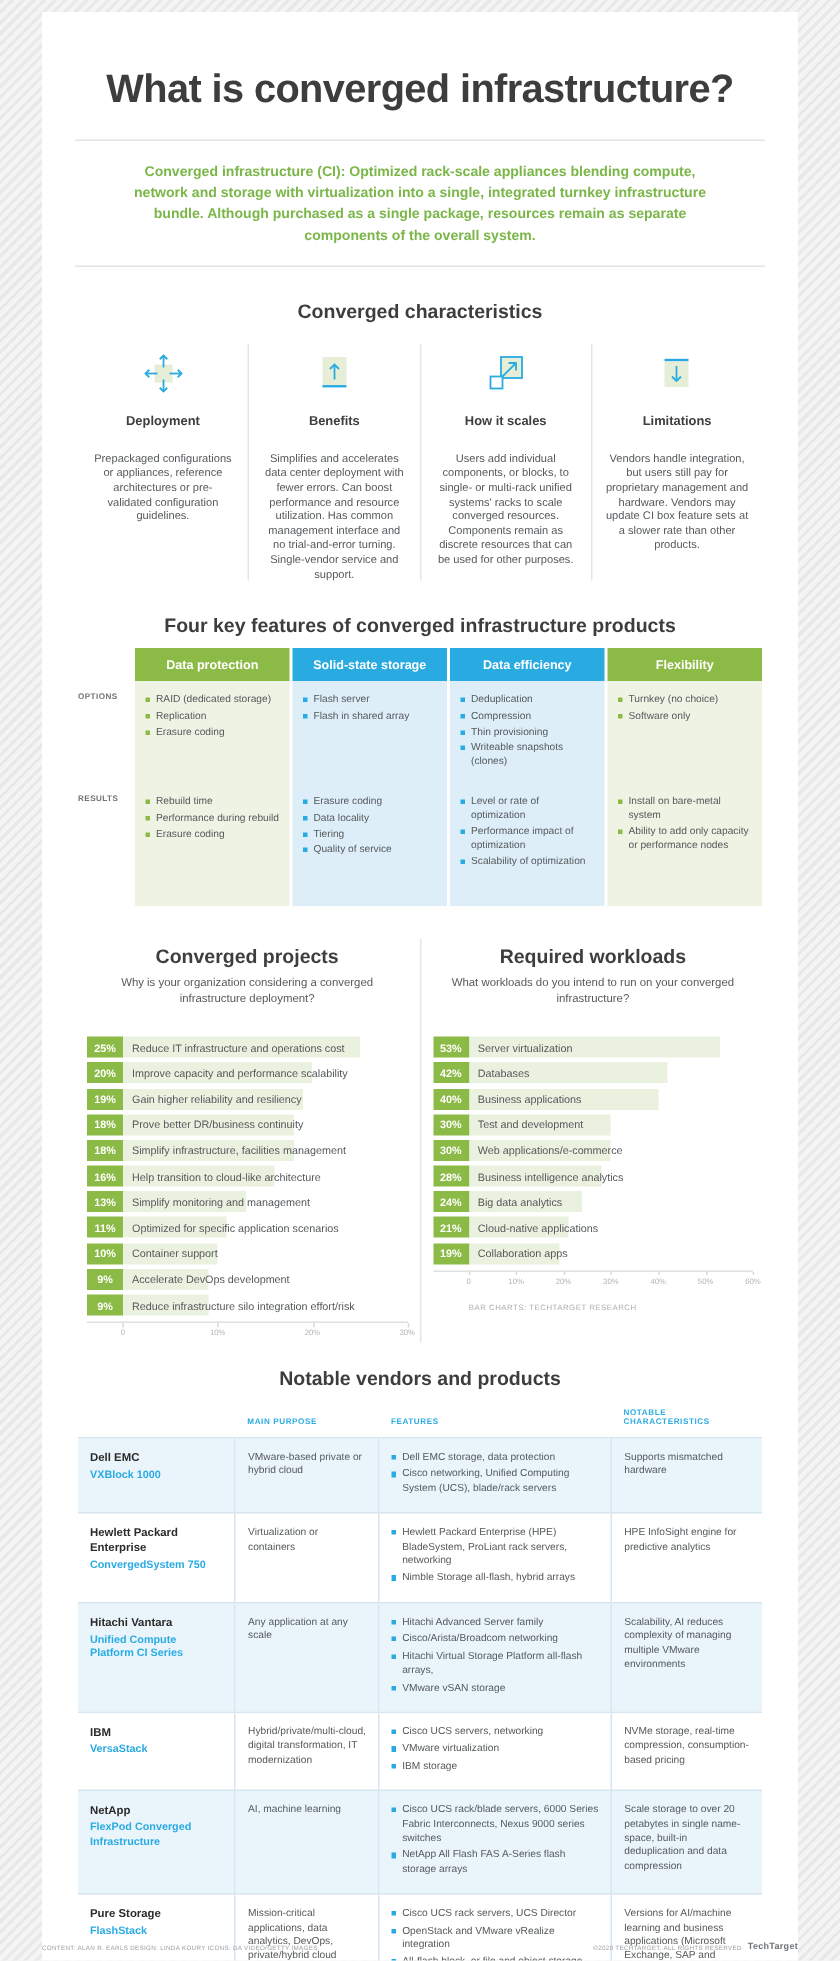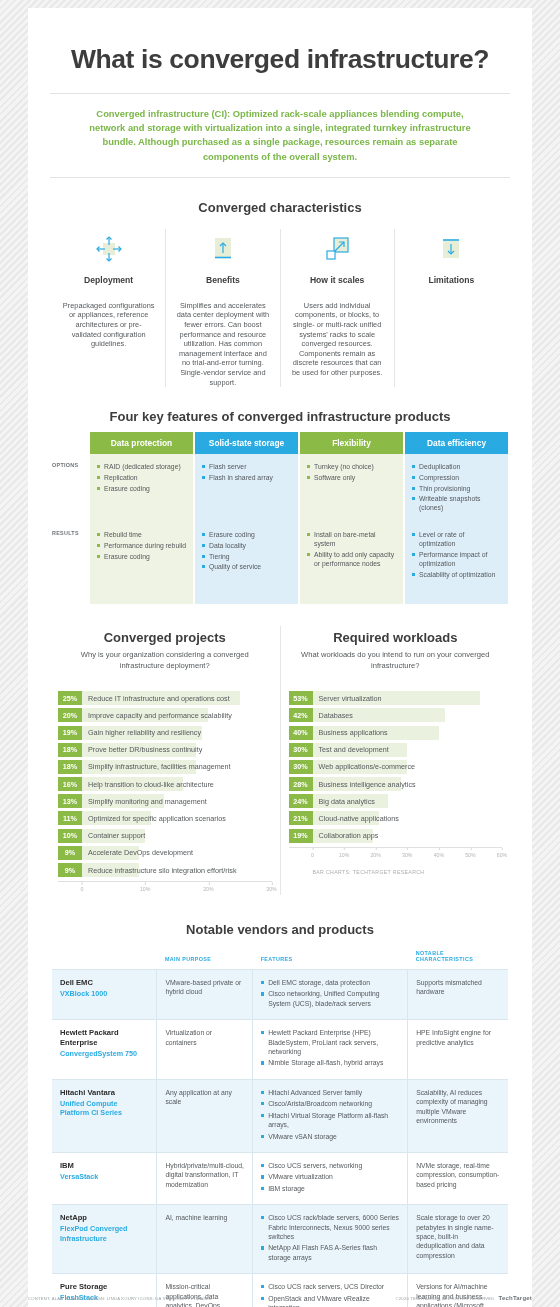--- a/index.html
+++ b/index.html
@@ -367,20 +367,21 @@
         <svg width="30" height="30" viewBox="0 0 30 30">
           <rect x="7" y="7" width="16" height="17" fill="#e6eed8"></rect>
           <line x1="7" y1="6" x2="23" y2="6" stroke="#29abe2" stroke-width="1.6"></line>
           <g stroke="#29abe2" stroke-width="1.2" fill="none">
             <line x1="15" y1="10" x2="15" y2="20"></line>
               <polyline points="12,17 15,20 18,17"></polyline>
           </g>
         </svg>
       </div>
       <div class="char-name">Limitations</div>
+      <div class="char-desc">Vendors handle integration, but users still pay for proprietary management and hardware. Vendors may update CI box feature sets at a slower rate than other products.</div>
     </div>
   </div>
 
   <div class="sec-title">Four key features of converged infrastructure products</div>
   <div class="feat-wrap">
     <div class="feat-rowlabels">
       <div class="feat-rowlabel head"></div>
       <div class="feat-rowlabel r1">OPTIONS</div>
       <div class="feat-rowlabel r2">RESULTS</div>
     </div>
@@ -415,51 +416,51 @@
         <div class="feat-cell r2">
             <ul>
           <li>Erasure coding</li>
           <li>Data locality</li>
           <li>Tiering</li>
           <li>Quality of service</li>
         </ul>
           </div>
       </div>
 
-      <div class="feat-col green-bg">
-        <div class="feat-head">Flexibility</div>
-        <div class="feat-cell r1">
-            <ul>
-          <li>Turnkey (no choice)</li>
-          <li>Software only</li>
-        </ul>
-          </div>
-        <div class="feat-cell r2">
-            <ul>
-          <li>Install on bare-metal system</li>
-          <li>Ability to add only capacity or performance nodes</li>
-        </ul>
-          </div>
-      </div>
-
       <div class="feat-col blue-bg">
         <div class="feat-head">Data efficiency</div>
         <div class="feat-cell r1">
             <ul>
           <li>Deduplication</li>
           <li>Compression</li>
           <li>Thin provisioning</li>
           <li>Writeable snapshots (clones)</li>
         </ul>
           </div>
         <div class="feat-cell r2">
             <ul>
           <li>Level or rate of optimization</li>
           <li>Performance impact of optimization</li>
           <li>Scalability of optimization</li>
+        </ul>
+          </div>
+      </div>
+
+      <div class="feat-col green-bg">
+        <div class="feat-head">Flexibility</div>
+        <div class="feat-cell r1">
+            <ul>
+          <li>Turnkey (no choice)</li>
+          <li>Software only</li>
+        </ul>
+          </div>
+        <div class="feat-cell r2">
+            <ul>
+          <li>Install on bare-metal system</li>
+          <li>Ability to add only capacity or performance nodes</li>
         </ul>
           </div>
       </div>
 
     </div>
   </div>
 
   <div class="charts">
     <div class="chart left">
       <div class="sec-title" style="margin-top:4px">Converged projects</div>
@@ -624,21 +625,21 @@
           <span class="tick" style="left: calc(33.3333% + 16px);">20%</span>
           <span class="tick" style="left: calc(50% + 12px);">30%</span>
           <span class="tick" style="left: calc(66.6667% + 8px);">40%</span>
           <span class="tick" style="left: calc(83.3333% + 4px);">50%</span>
           <span class="tick" style="left: calc(100% + 0px);">60%</span>
         </div>
       <div class="source">BAR CHARTS: TECHTARGET RESEARCH</div>
     </div>
   </div>
 
-  <div class="sec-title" style="margin-top:27px">Notable vendors and products</div>
+  <div class="sec-title" style="margin-top:16px">Notable vendors and products</div>
   <table class="vend">
     <thead>
         <tr>
       <th class="col-w1"></th>
       <th class="col-w2">MAIN PURPOSE</th>
       <th class="col-w3">FEATURES</th>
       <th class="col-w4">NOTABLE CHARACTERISTICS</th>
     </tr>
       </thead>
     <tbody id="vendor-body">

